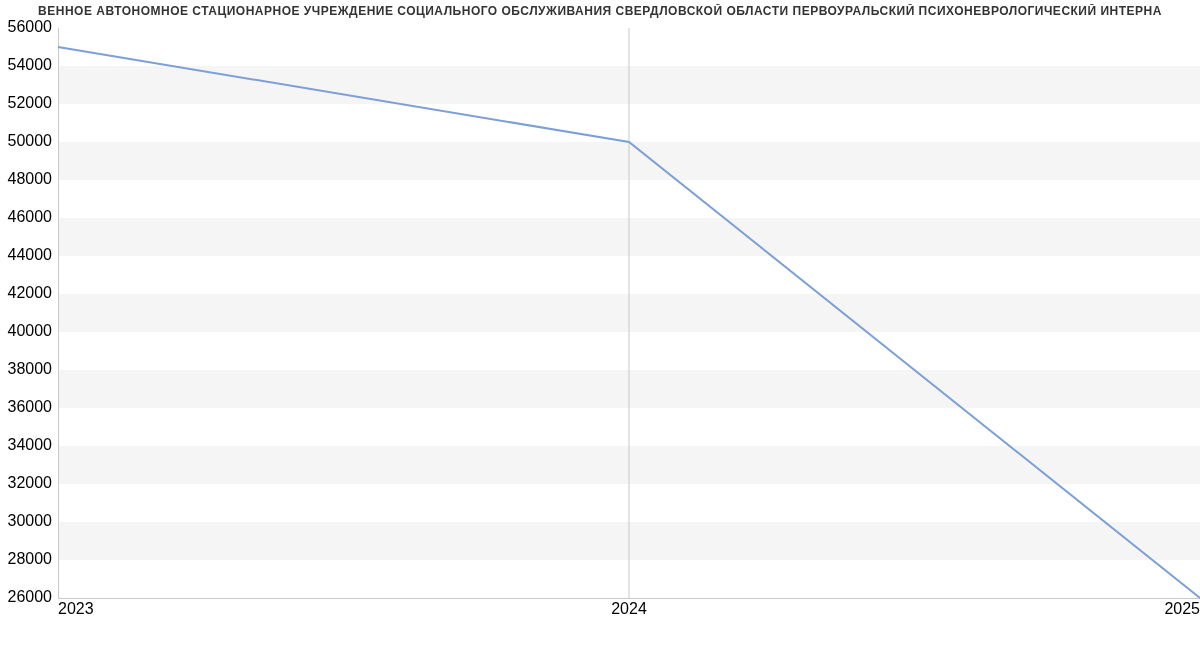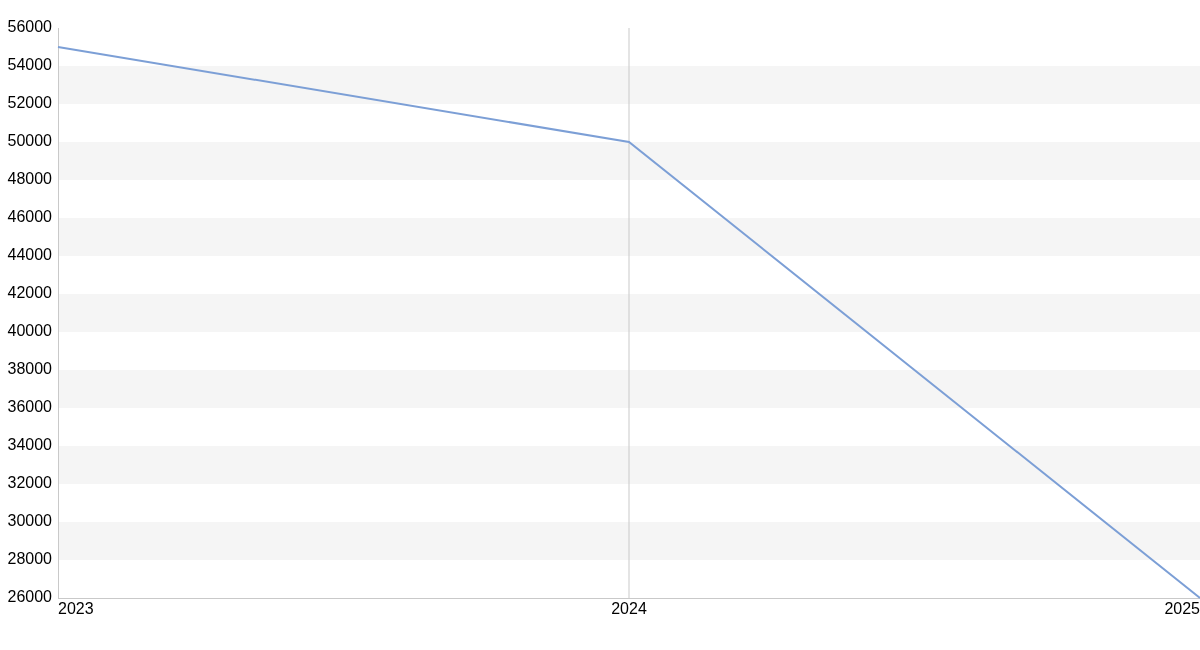--- a/index.html
+++ b/index.html
@@ -49,20 +49,21 @@
   .series {
     fill: none;
     stroke: #7c9fd6;
     stroke-width: 2;
   }
 </style>
 </head>
 <body>
 
 <div class="container">
+  <div class="title">ВЕННОЕ АВТОНОМНОЕ СТАЦИОНАРНОЕ УЧРЕЖДЕНИЕ СОЦИАЛЬНОГО ОБСЛУЖИВАНИЯ СВЕРДЛОВСКОЙ ОБЛАСТИ ПЕРВОУРАЛЬСКИЙ ПСИХОНЕВРОЛОГИЧЕСКИЙ ИНТЕРНА</div>
   <div class="plot">
     <svg id="chart-svg" width="1142" height="590" overflow="visible">
         <rect x="0" y="494" width="1142" height="38" class="band"></rect>
         <rect x="0" y="418.00000000000006" width="1142" height="37.99999999999994" class="band"></rect>
         <rect x="0" y="342" width="1142" height="38.00000000000006" class="band"></rect>
         <rect x="0" y="266" width="1142" height="38" class="band"></rect>
         <rect x="0" y="190.00000000000003" width="1142" height="37.99999999999997" class="band"></rect>
         <rect x="0" y="113.99999999999997" width="1142" height="38.00000000000006" class="band"></rect>
         <rect x="0" y="37.99999999999999" width="1142" height="37.99999999999999" class="band"></rect>
         <line x1="0.5" y1="0" x2="0.5" y2="570" class="axis-line"></line>

